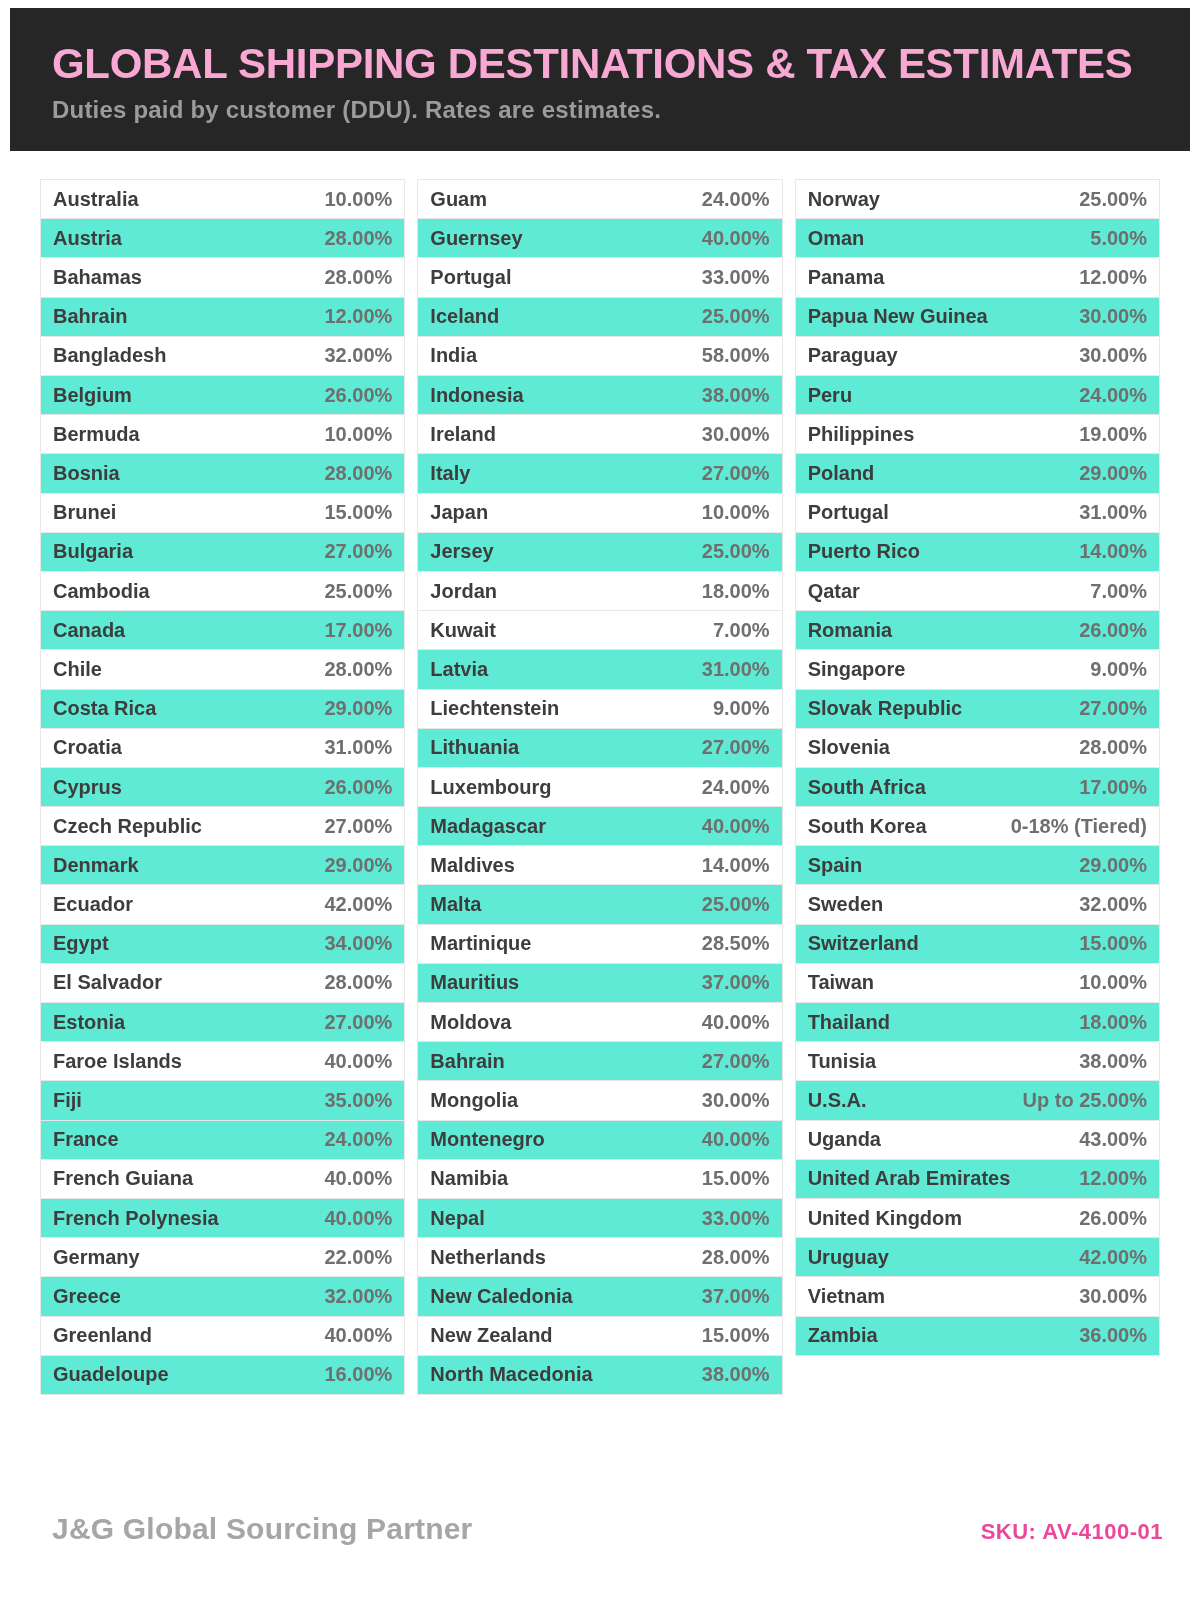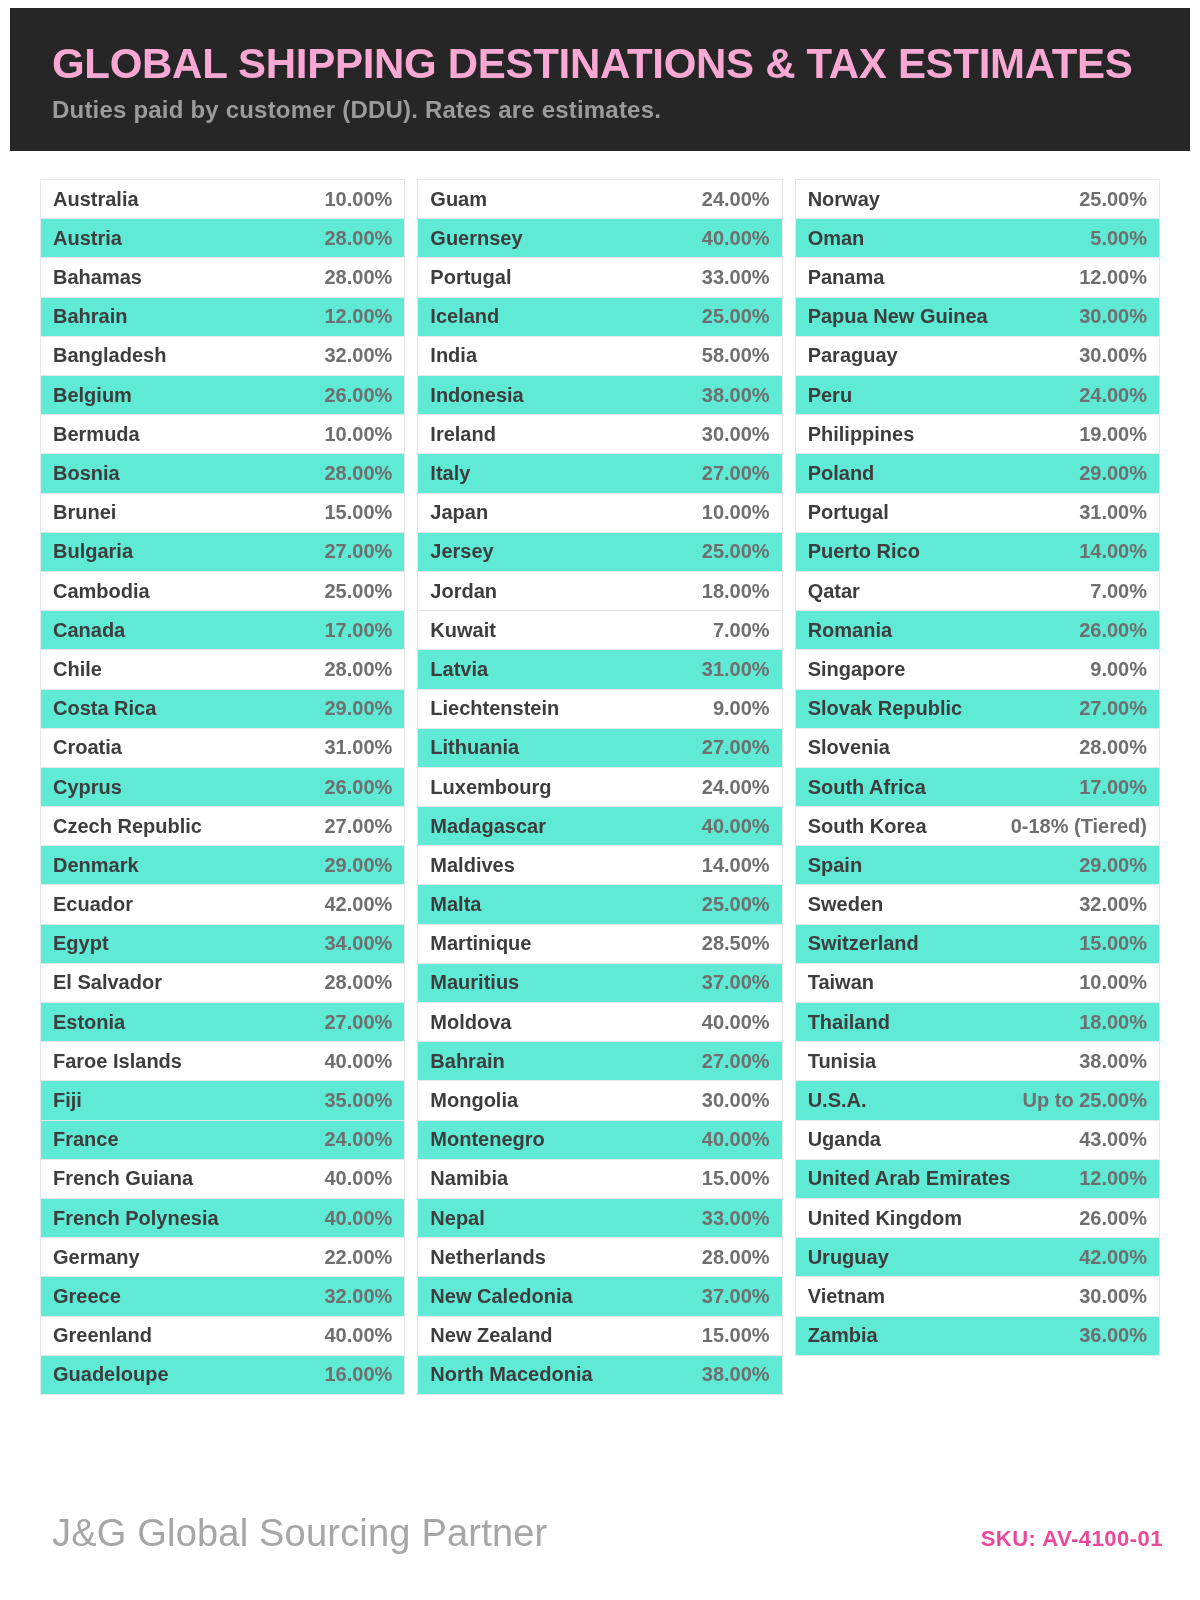--- a/index.html
+++ b/index.html
@@ -77,22 +77,22 @@
     position: absolute;
     left: 52px;
     right: 37px;
     top: 1512px;
     display: flex;
     justify-content: space-between;
     align-items: baseline;
   }
   .footer .brand {
     color: #a6a6a6;
-    font-size: 38px;
-    font-weight: 400;
+    font-size: 30px;
+    font-weight: 700;
     letter-spacing: 0.2px;
   }
   .footer .sku {
     color: #ec4899;
     font-size: 22px;
     font-weight: 700;
     letter-spacing: 0.5px;
   }
 </style>
 </head>

